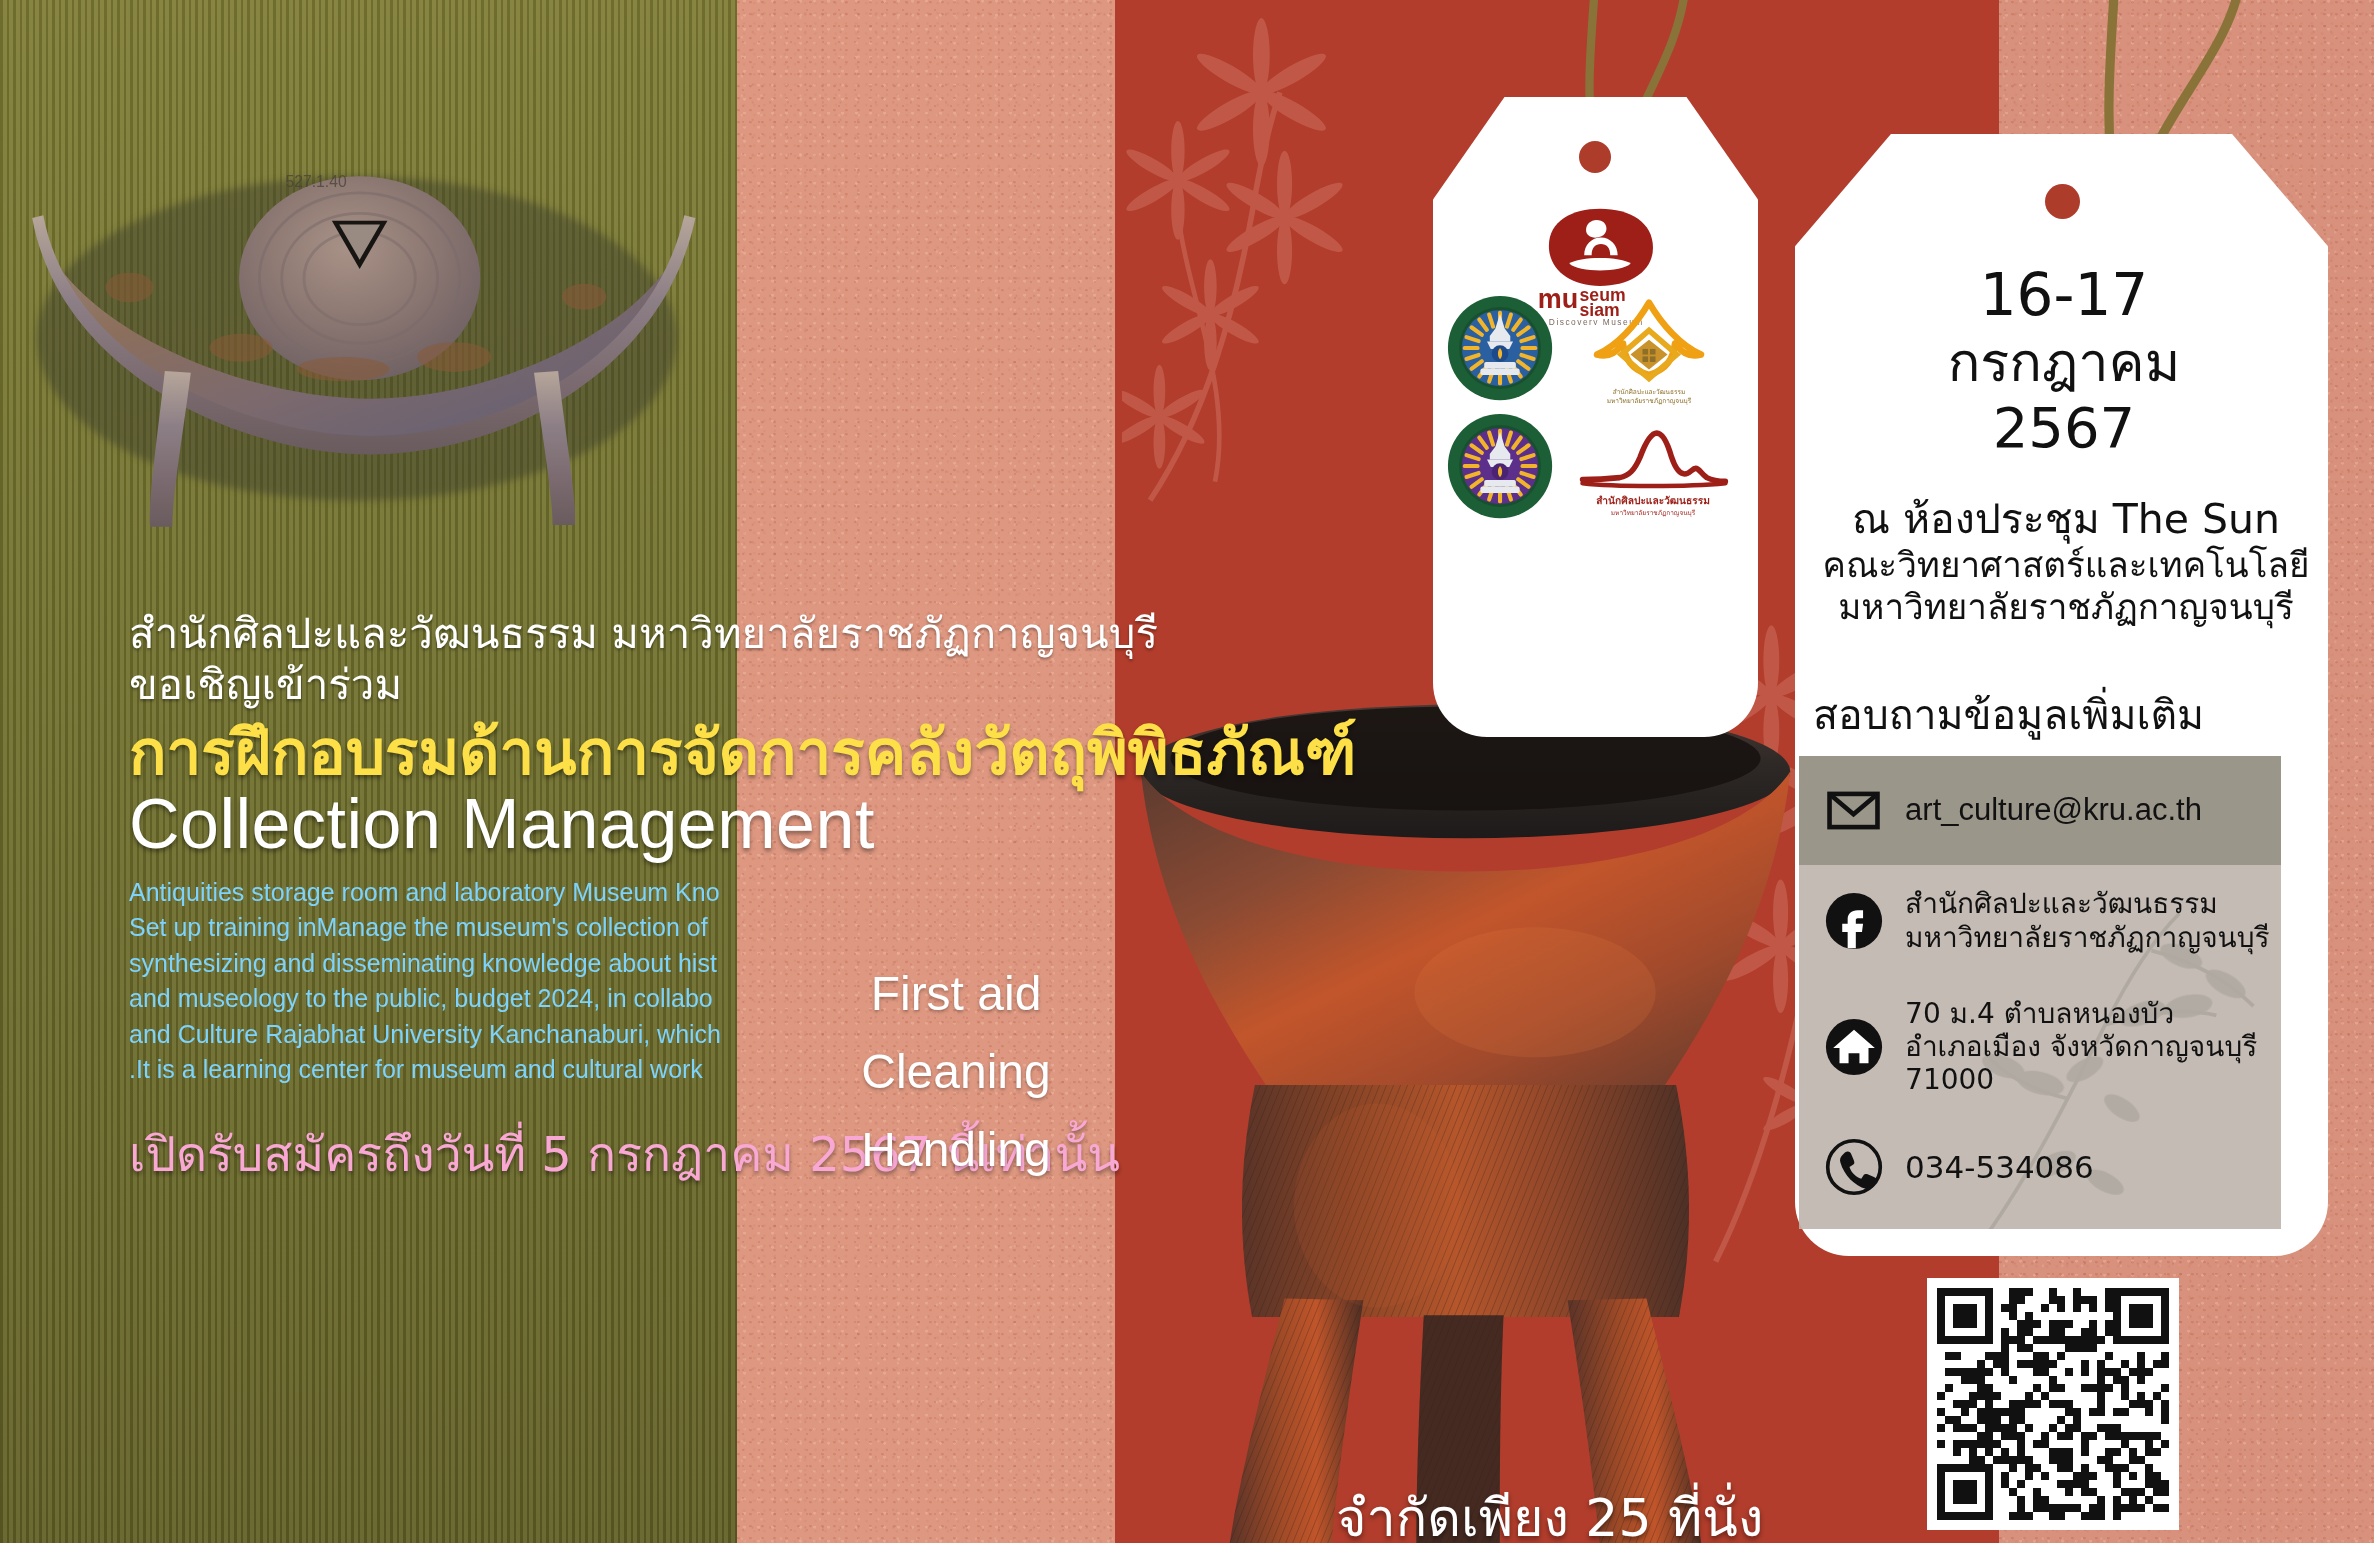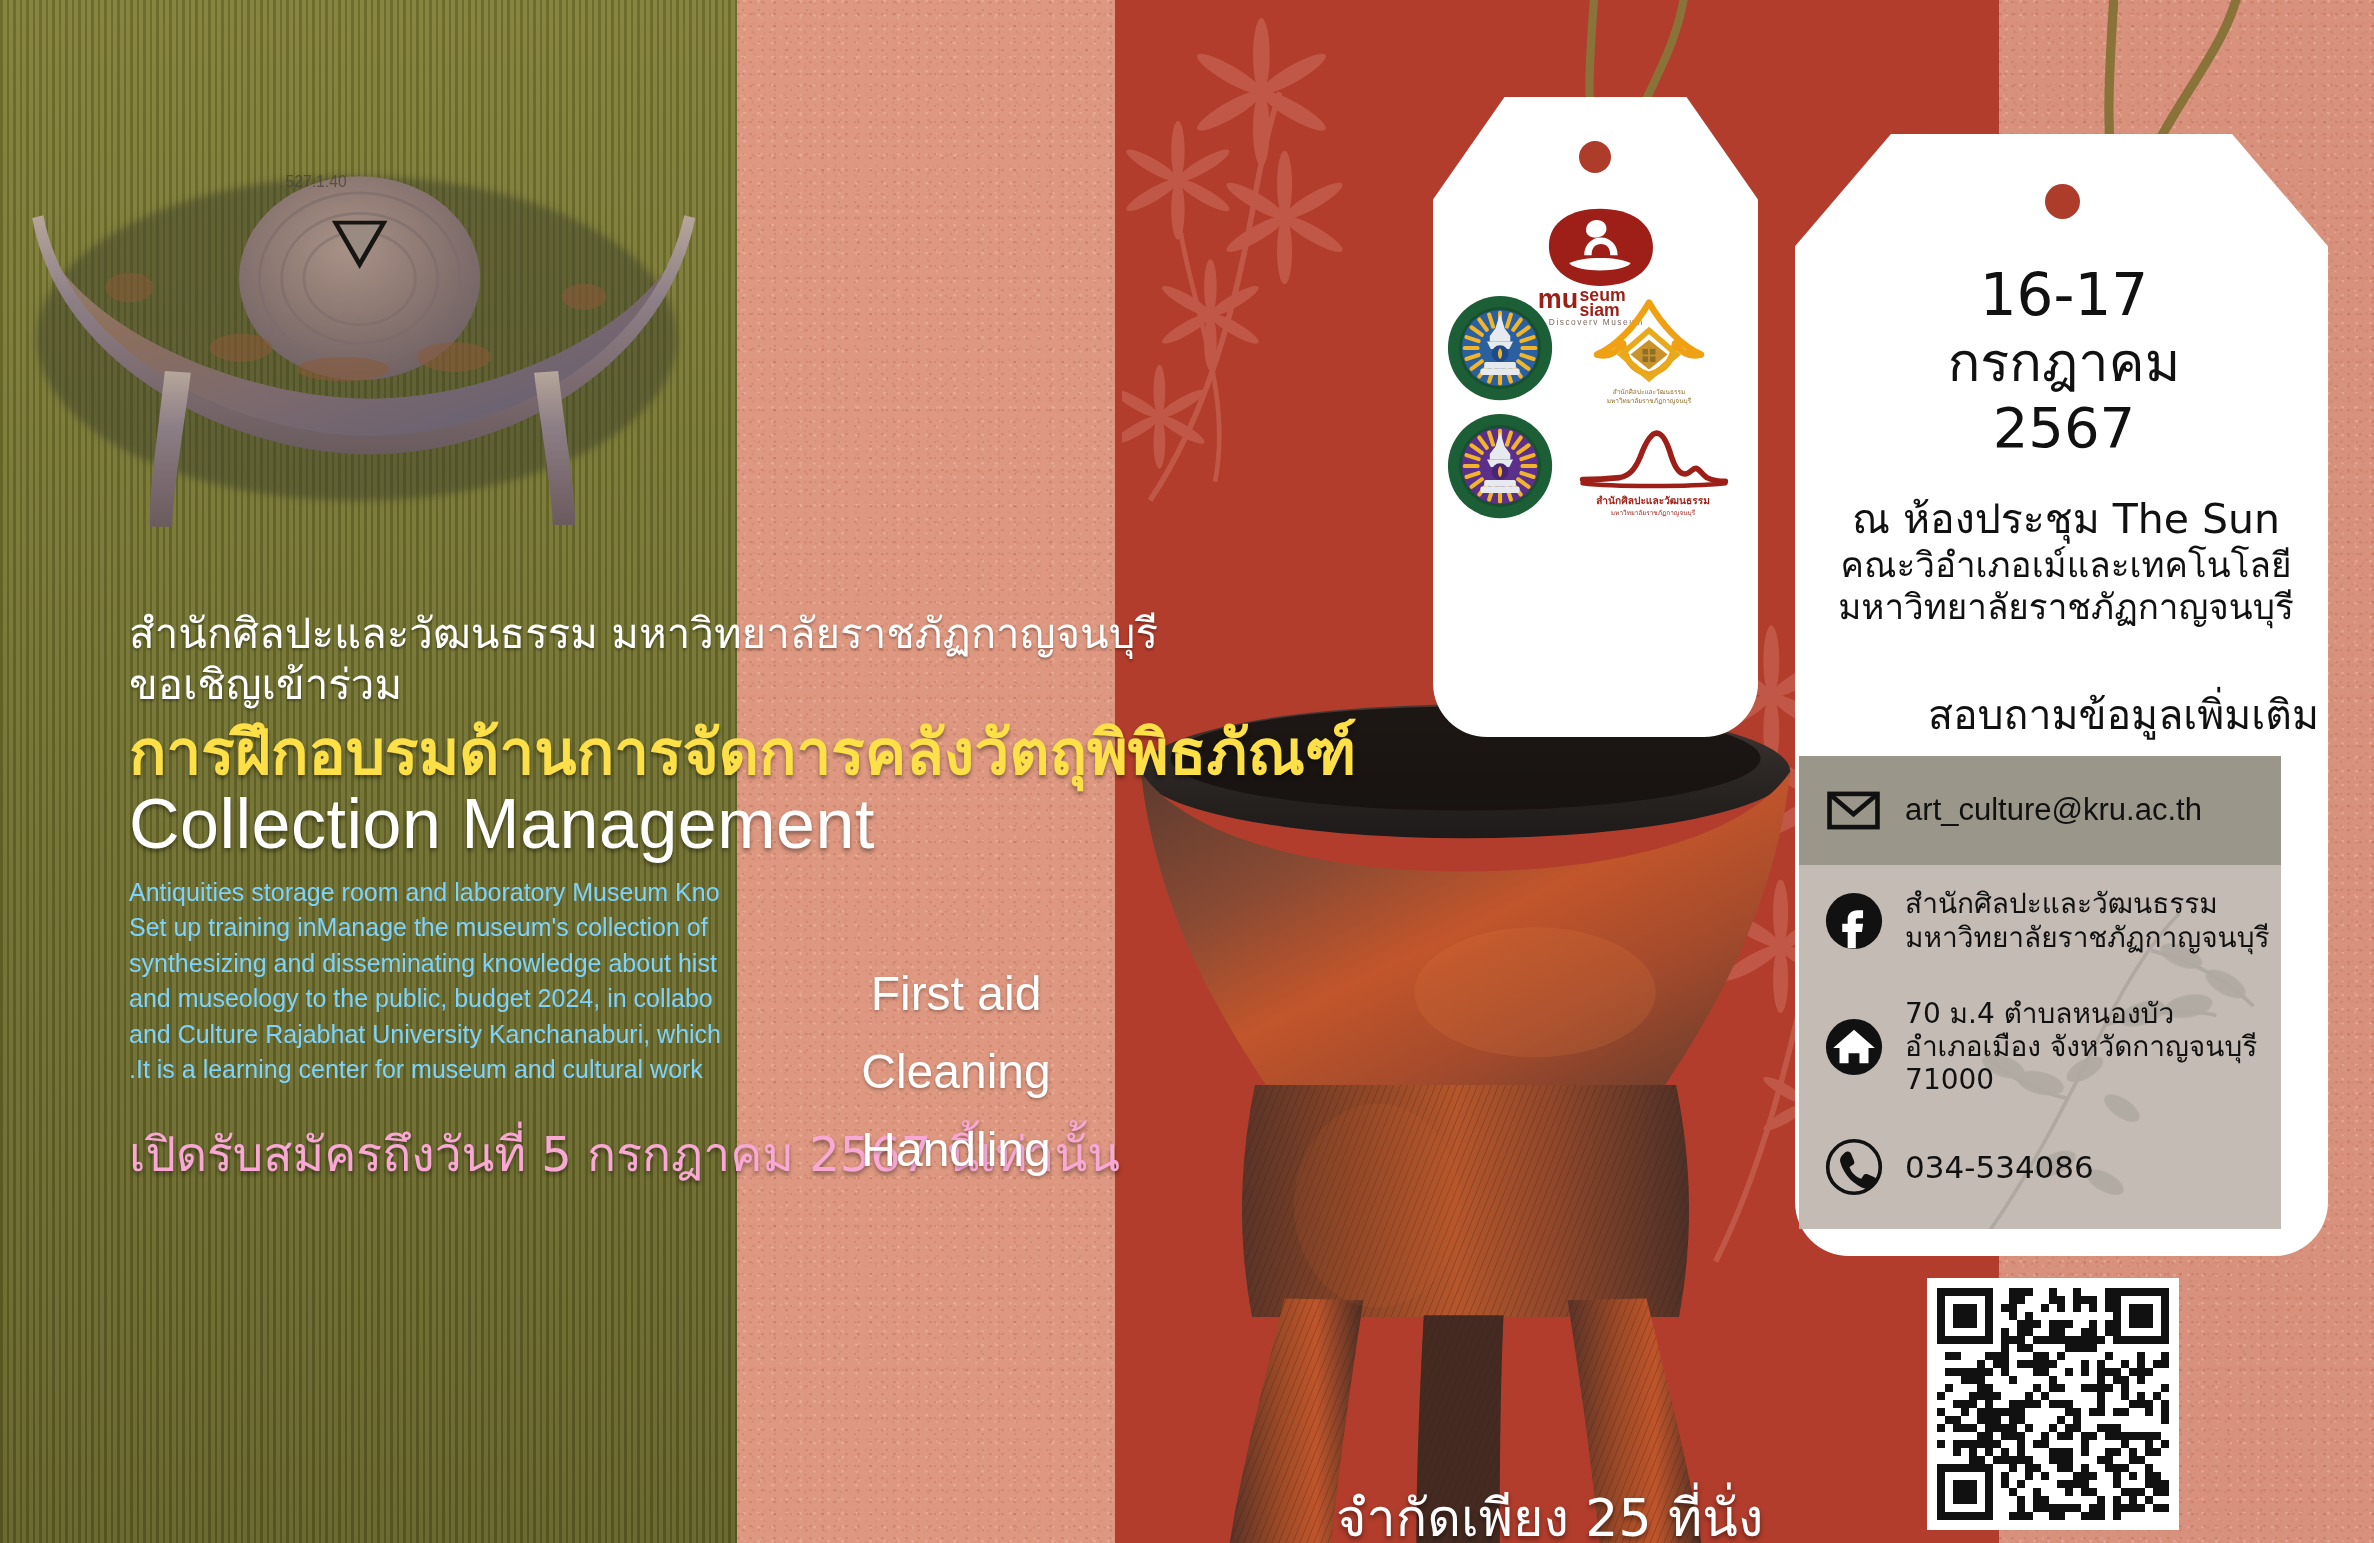--- a/index.html
+++ b/index.html
@@ -105,21 +105,21 @@
   #date-range{font-size:58px;line-height:1.1;}
   #date-month{font-size:54px;line-height:1.28;}
   #date-year{font-size:56px;line-height:1.1;}
   #venue-block{position:absolute;left:1813px;top:496px;width:506px;
     text-align:center;color:#111;
     font-family:"DejaVu Sans","Liberation Sans",sans-serif;}
   #venue-line1{font-size:41px;line-height:1.16;}
   #venue-line2{font-size:35px;line-height:1.2;}
   #venue-line3{font-size:35px;line-height:1.2;}
   #more-info{position:absolute;left:1813px;top:682px;width:506px;
-    text-align:right;color:#111;font-size:41px;
+    text-align:left;color:#111;font-size:41px;
     font-family:"DejaVu Sans","Liberation Sans",sans-serif;}
 
   #contact-box{position:absolute;left:1799px;top:756px;width:482px;height:473px;
     background:rgba(190,180,172,.9);overflow:hidden;}
   #contact-box .leafy{position:absolute;left:167px;top:139px;width:334px;height:352px;
      opacity:.35;}
   .contact-row{position:relative;display:flex;align-items:center;
      padding:0 0 0 20.4px;}
   .contact-row .ico{flex:0 0 auto;width:69px;height:69px;margin-right:16.7px;
      display:flex;align-items:center;justify-content:center;}
@@ -530,21 +530,21 @@
   <div class="tag-hole" style="left:2045px;top:184px;width:35px;height:35px;"></div>
 
   <div id="date-block">
     <div id="date-range">16-17</div>
     <div id="date-month">กรกฎาคม</div>
     <div id="date-year">2567</div>
   </div>
 
   <div id="venue-block">
     <div id="venue-line1">ณ ห้องประชุม The Sun</div>
-    <div id="venue-line2">คณะวิอำเภอเม์และเทคโนโลยี</div>
+    <div id="venue-line2">คณะวิทยาศาสตร์และเทคโนโลยี</div>
     <div id="venue-line3">มหาวิทยาลัยราชภัฏกาญจนบุรี</div>
   </div>
 
   <div id="more-info">สอบถามข้อมูลเพิ่มเติม</div>
 
   <div id="contact-box">
     <svg class="leafy" viewBox="0 0 360 380">
       <g stroke="#8b8b80" stroke-width="4" fill="none">
         <path d="M20,370 C70,300 110,220 150,140 C175,90 200,50 230,20"></path>
         <path d="M150,140 C190,130 230,120 270,130"></path>

